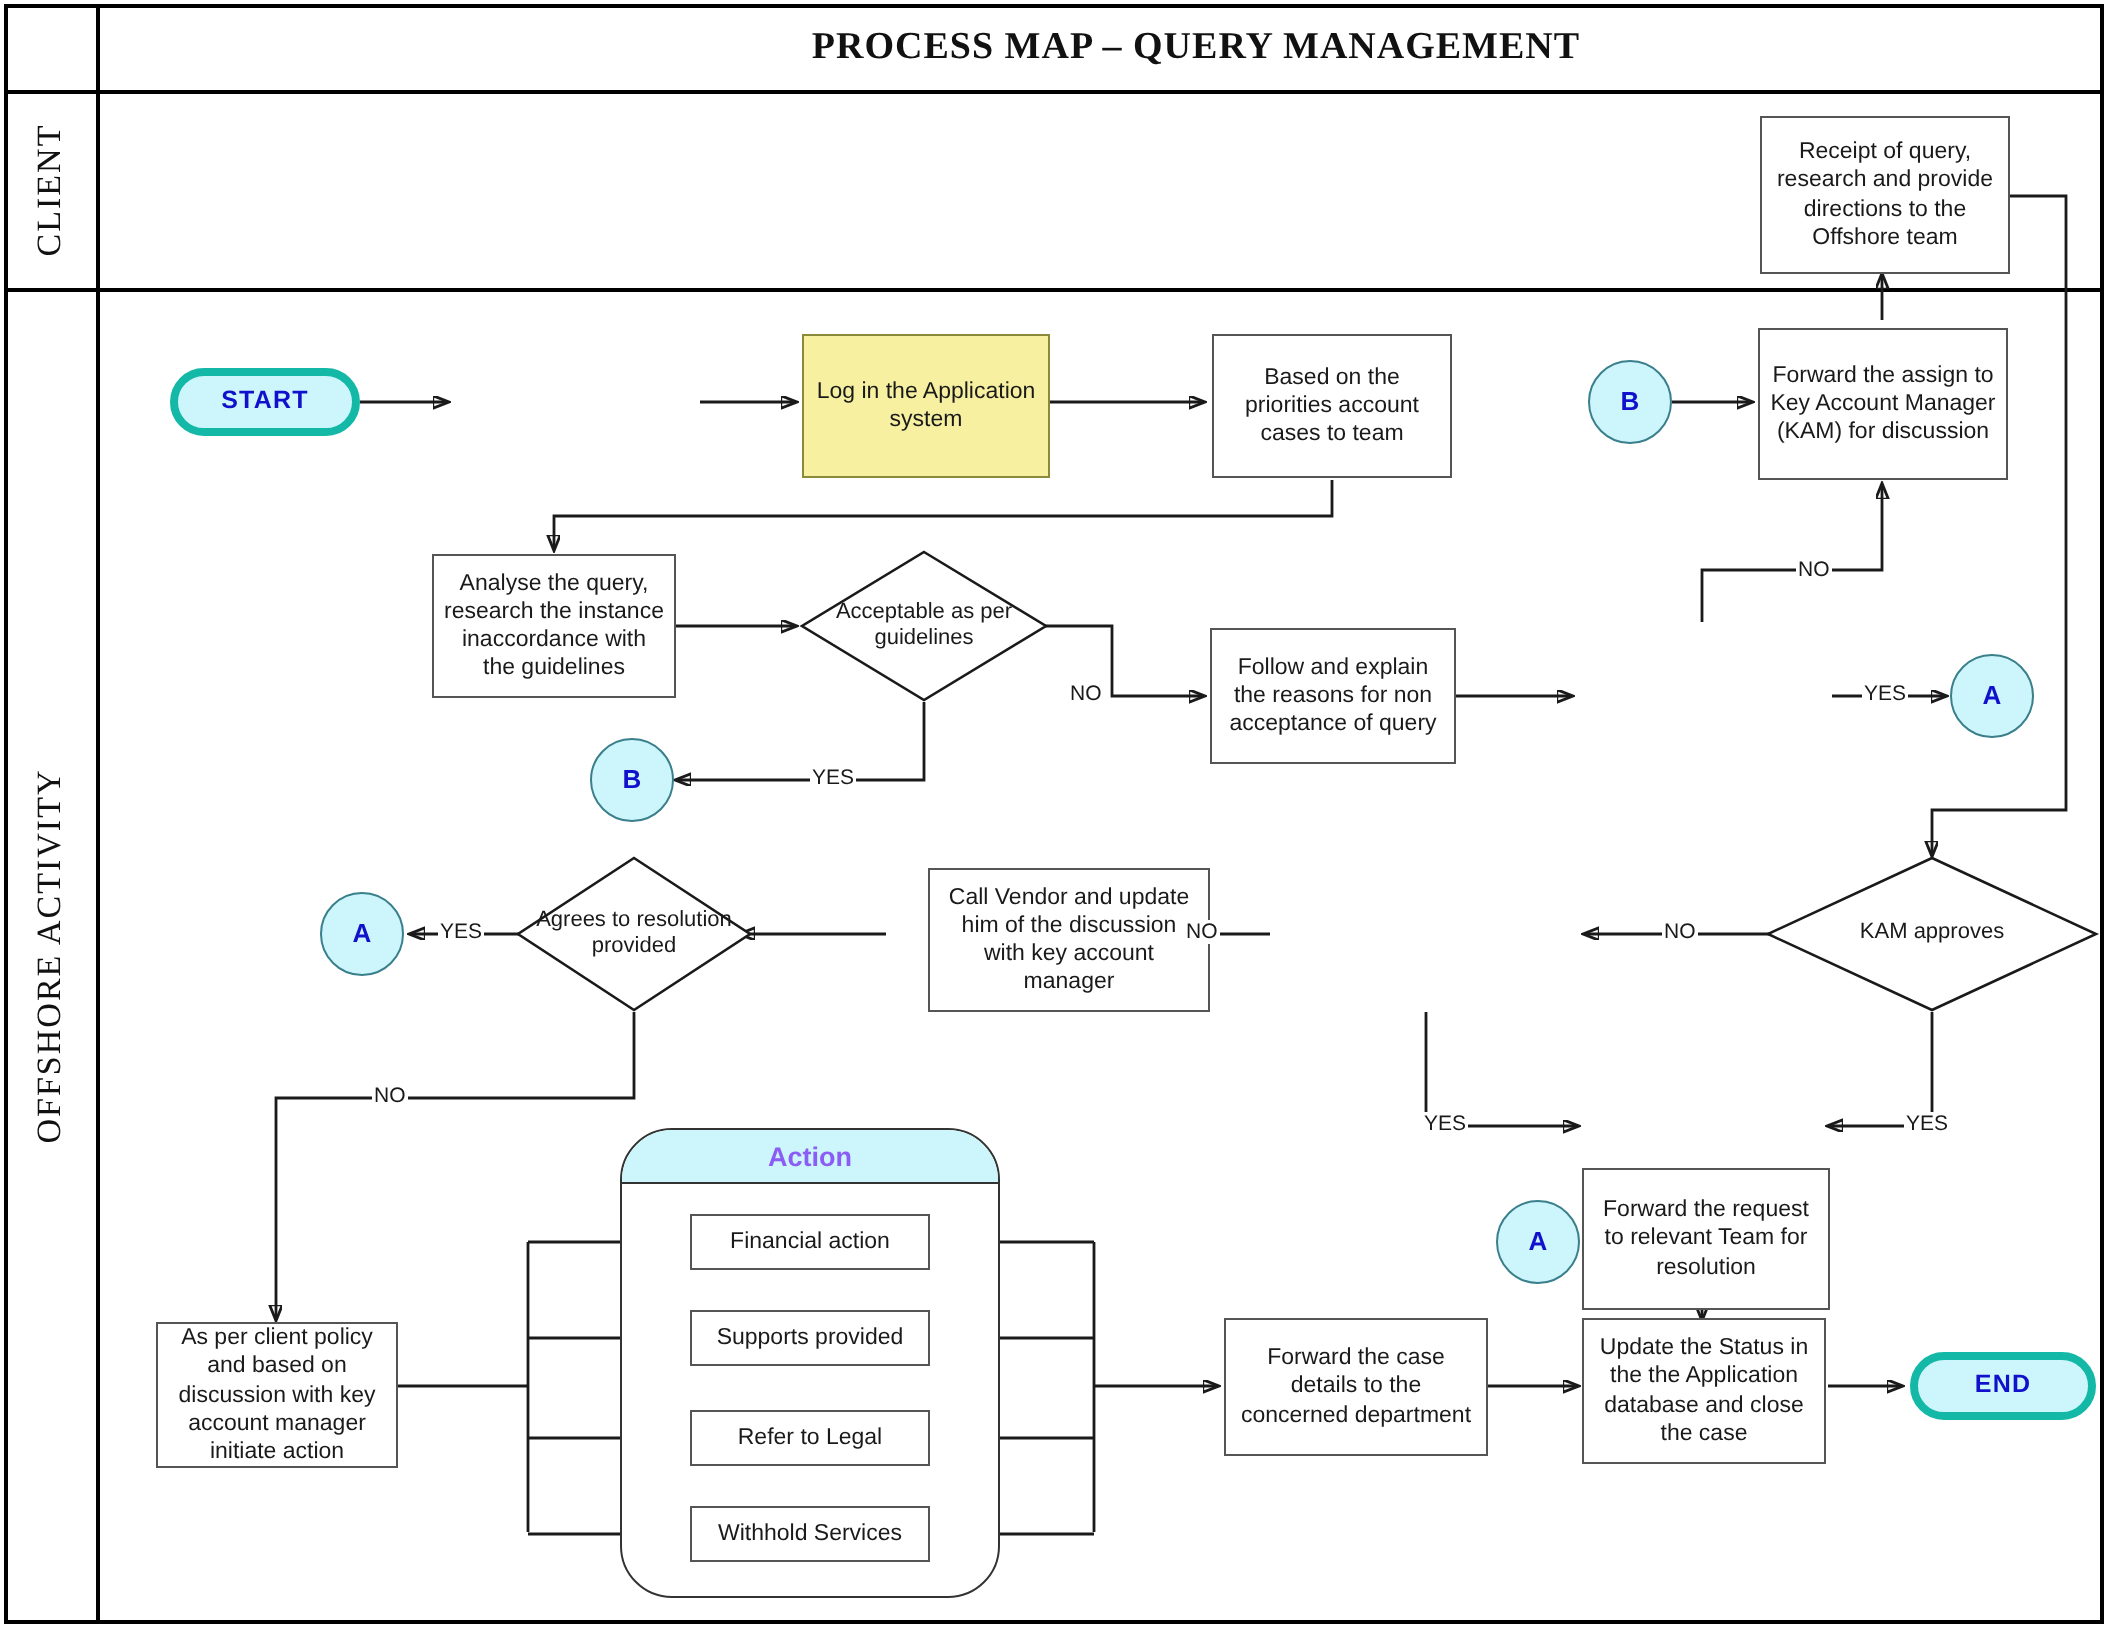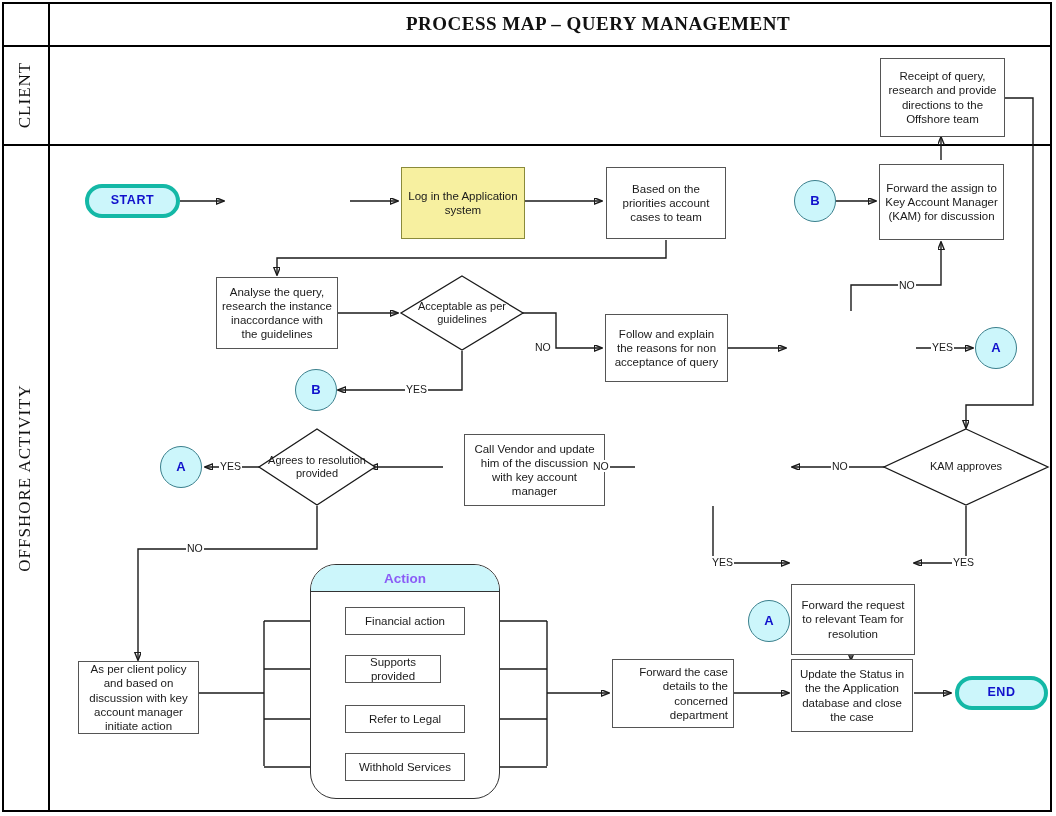--- a/index.html
+++ b/index.html
@@ -225,35 +225,35 @@
 
   <div class="group" style="left:310px;top:564px;width:190px;height:235px;">
     <div class="group-head">
       <span>Action</span>
     </div>
   </div>
 
   <div class="node proc" style="left:345px;top:607px;width:120px;height:28px;">
     <span>Financial action</span>
   </div>
-  <div class="node proc" style="left:345px;top:655px;width:96px;height:28px;align-items:center;">
+  <div class="node proc" style="left:345px;top:655px;width:120px;height:28px;align-items:center;">
     <span>Supports provided</span>
   </div>
   <div class="node proc" style="left:345px;top:705px;width:120px;height:28px;">
     <span>Refer to Legal</span>
   </div>
   <div class="node proc" style="left:345px;top:753px;width:120px;height:28px;">
     <span>Withhold Services</span>
   </div>
 
   <div class="node proc" style="left:78px;top:661px;width:121px;height:73px;">
     <span>As per client policy and based on discussion with key account manager initiate action</span>
   </div>
 
-  <div class="node proc" style="left:612px;top:659px;width:122px;height:69px;text-align:right;">
+  <div class="node proc" style="left:612px;top:659px;width:132px;height:69px;">
     <span>Forward the case details to the concerned department</span>
   </div>
 
   <div class="node proc" style="left:791px;top:659px;width:122px;height:73px;">
     <span>Update the Status in the the Application database and close the case</span>
   </div>
 
   <div class="node term" style="left:955px;top:676px;width:93px;height:34px;">
     <span>END</span>
   </div>

